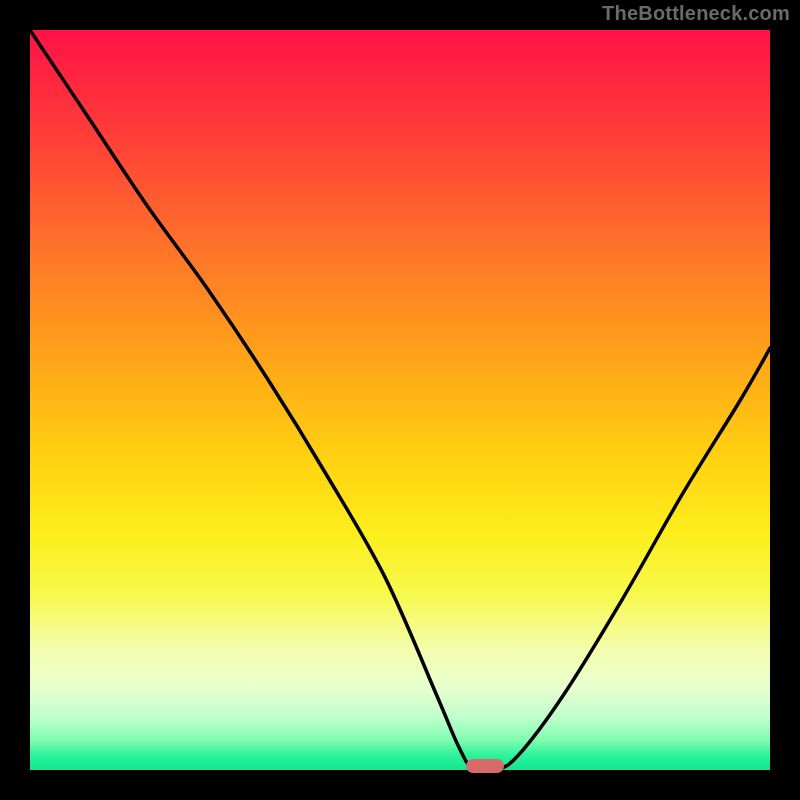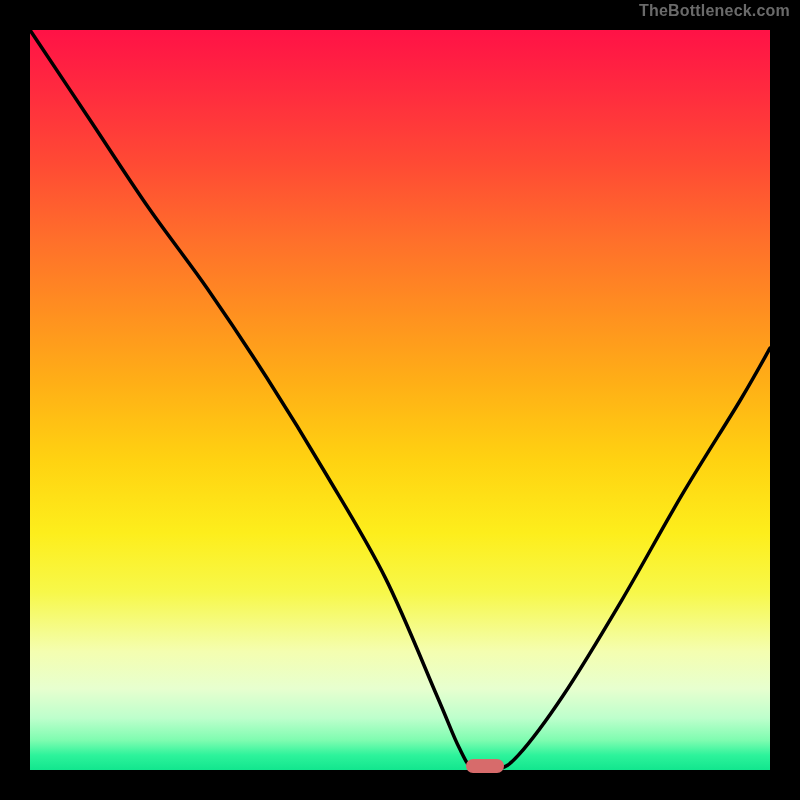--- a/index.html
+++ b/index.html
@@ -15,21 +15,21 @@
     position: relative;
     width: 800px;
     height: 800px;
     background: #000;
   }
   .watermark {
     position: absolute;
     top: 2px;
     right: 10px;
     color: #6a6a6a;
-    font-size: 16px;
+    font-size: 20px;
     font-weight: 600;
     letter-spacing: 0.2px;
     z-index: 10;
   }
   .plot {
     position: absolute;
     left: 30px;
     top: 30px;
     width: 740px;
     height: 740px;

